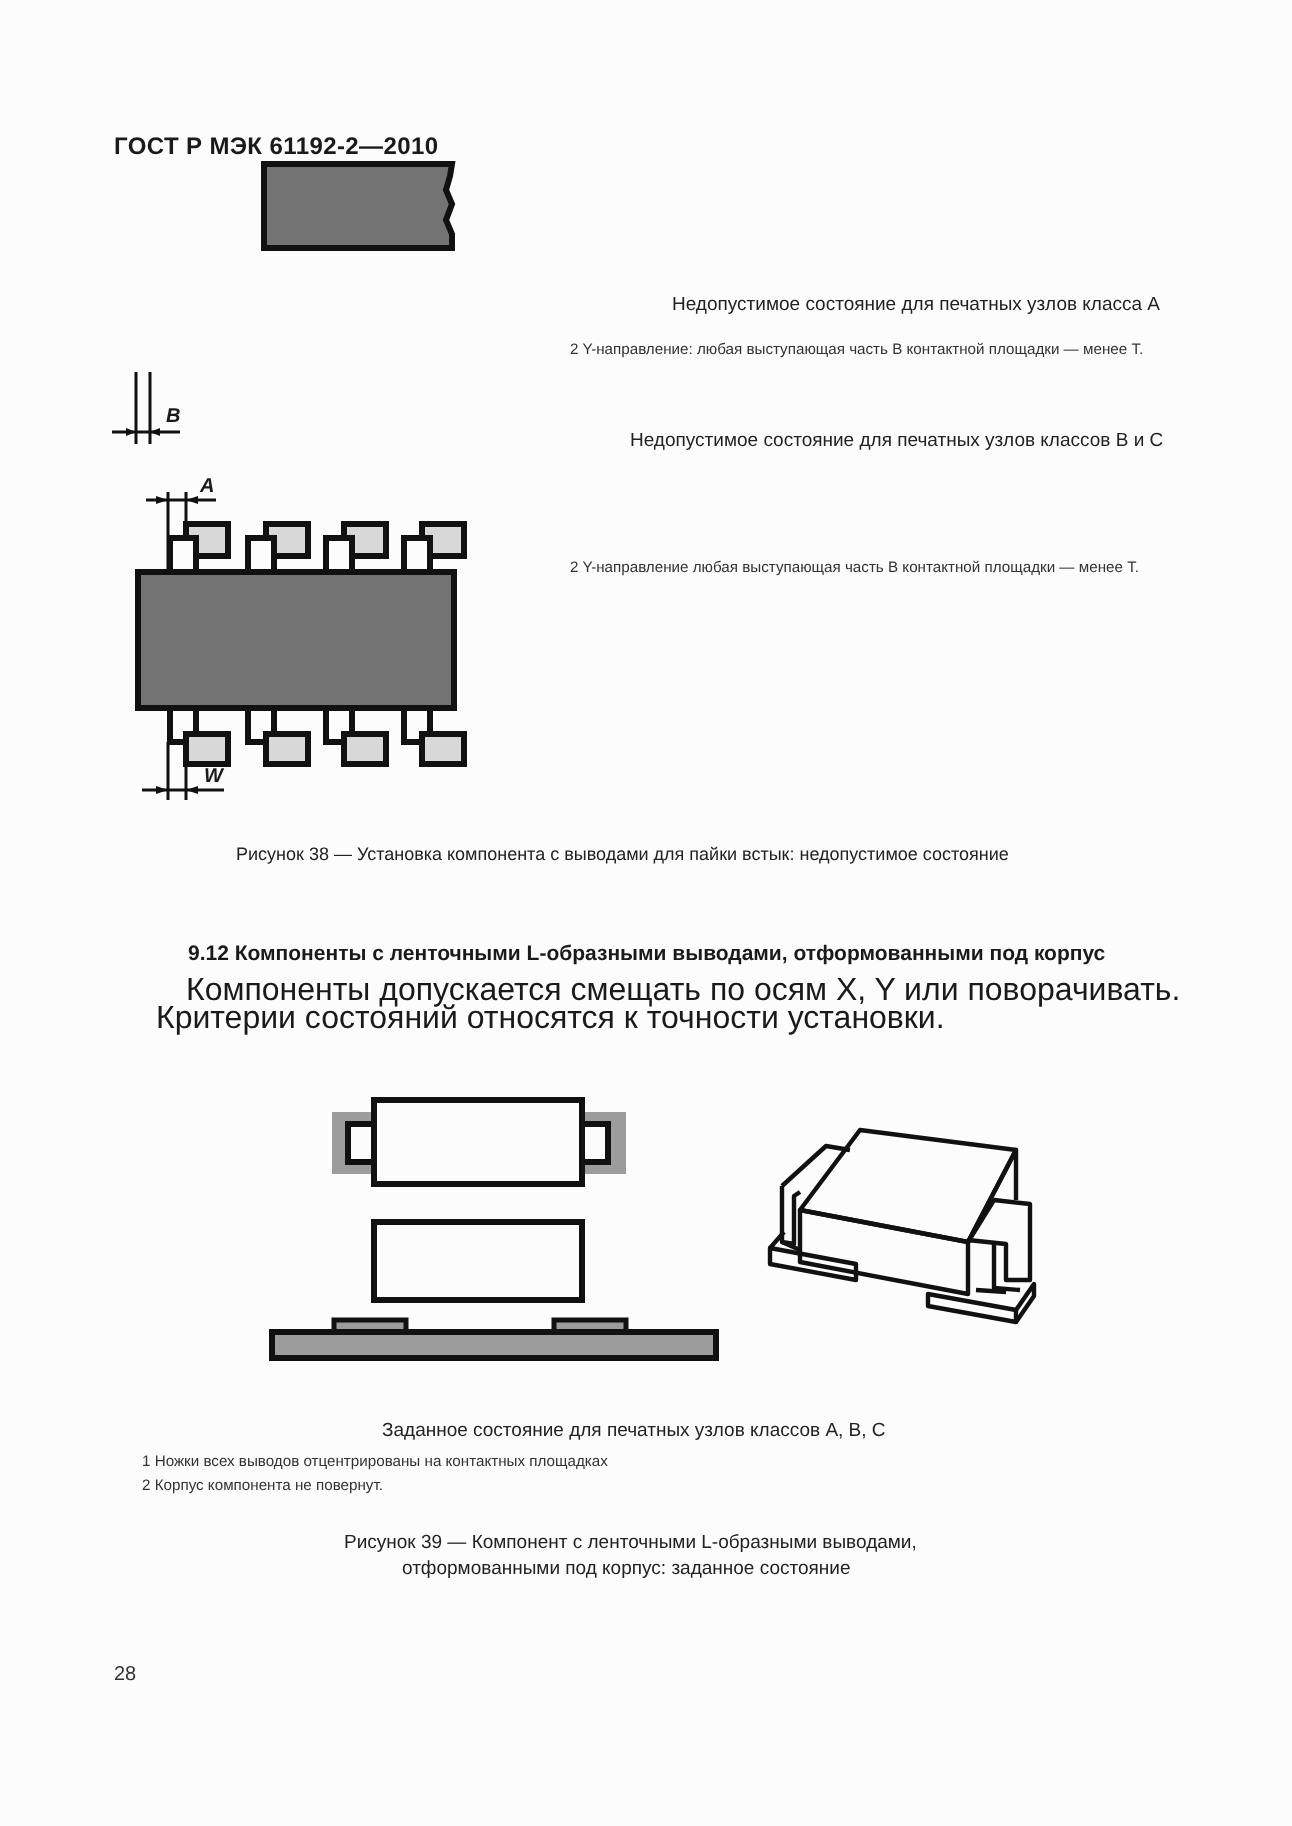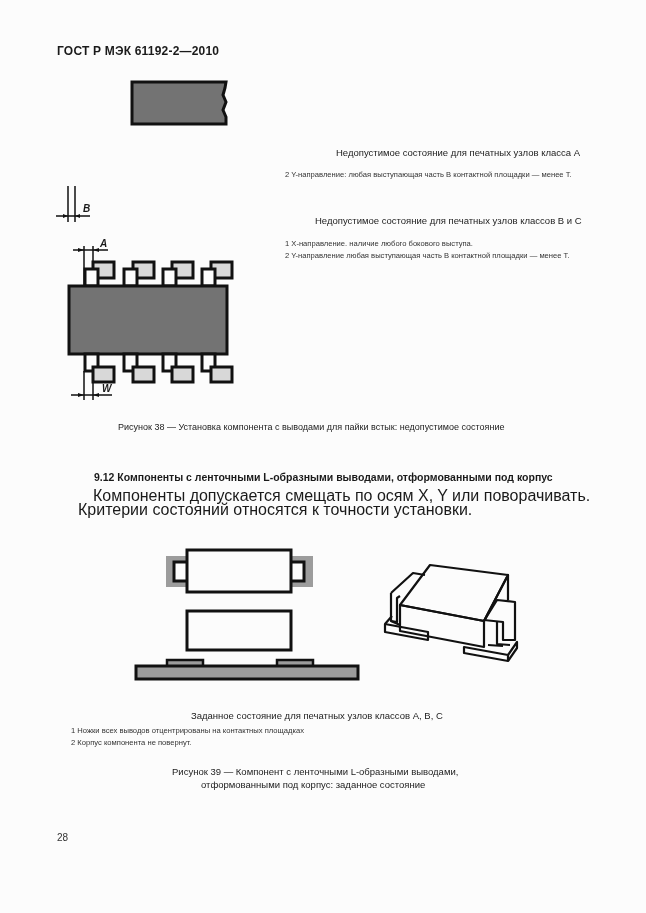--- a/index.html
+++ b/index.html
@@ -1,21 +1,21 @@
 <!DOCTYPE html>
 <html><head>
   <meta charset="utf-8">
   <style>
     html, body { margin: 0; padding: 0; }
     body {
       width: 646px; height: 913px; background: #fcfcfc; position: relative; overflow: hidden;
       font-family: "Liberation Sans", sans-serif; color: #1a1a1a;
     }
     .abs { position: absolute; }
-    .header { left: 57px; top: 44px; font-size: 12px; font-weight: bold; letter-spacing: 0.2px; }
+    .header { left: 57px; top: 66px; font-size: 12px; font-weight: bold; letter-spacing: 0.2px; }
     .cap { font-size: 9.5px; color: #222; white-space: nowrap; }
     .note { font-size: 7.6px; color: #333; line-height: 11.5px; }
     .section-title { left: 94px; top: 471px; font-size: 10.5px; font-weight: bold; white-space: nowrap; }
     .body-text { left: 78px; top: 489px; width: 520px; font-size: 16px; line-height: 14px; text-indent: 15px; }
     .page-num { left: 57px; top: 832px; font-size: 10px; color: #333; }
     svg { position: absolute; overflow: visible; }
   </style>
 </head>
 <body>
 
@@ -78,22 +78,21 @@
 <div class="abs" style="left:100px;top:238px;font-size:10px;font-weight:bold;font-style:italic;">A</div>
 <div class="abs" style="left:102px;top:383px;font-size:10px;font-weight:bold;font-style:italic;">W</div>
 
 <div class="abs cap" style="left:300px;top:147px;margin-left:36px;">Недопустимое состояние для печатных узлов класса А</div>
 <div class="abs note" style="left:271px;top:169px;width:326px;">
   <div style="text-indent:14px;">2 Y-направление: любая выступающая часть B контактной площадки — менее T.</div>
 </div>
 
 <div class="abs cap" style="left:287px;top:215px;padding-left:28px;">Недопустимое состояние для печатных узлов классов В и С</div>
 <div class="abs note" style="left:271px;top:238px;width:326px;">
-  <div style="text-indent:14px;">1 X-направление. наличие любого бокового выступа.</div>
-  <div style="text-indent:14px;">2 Y-направление любая выступающая часть B контактной площадки — менее T.</div>
+  <div style="text-indent:14px;margin-top:40px;">2 Y-направление любая выступающая часть B контактной площадки — менее T.</div>
 </div>
 
 <div class="abs cap" style="left:106px;top:422px;font-size:9px;padding-left:12px;">Рисунок 38 — Установка компонента с выводами  для пайки встык: недопустимое состояние</div>
 
 <div class="abs section-title">9.12 Компоненты с ленточными L-образными выводами, отформованными под корпус</div>
 <div class="abs body-text">Компоненты допускается смещать по осям X, Y или поворачивать. Критерии состояний относятся к точности установки.</div>
 
 <svg style="left:0;top:0" width="646" height="913">
 
   <rect x="166" y="556" width="22" height="31" fill="#9c9c9c"></rect>

